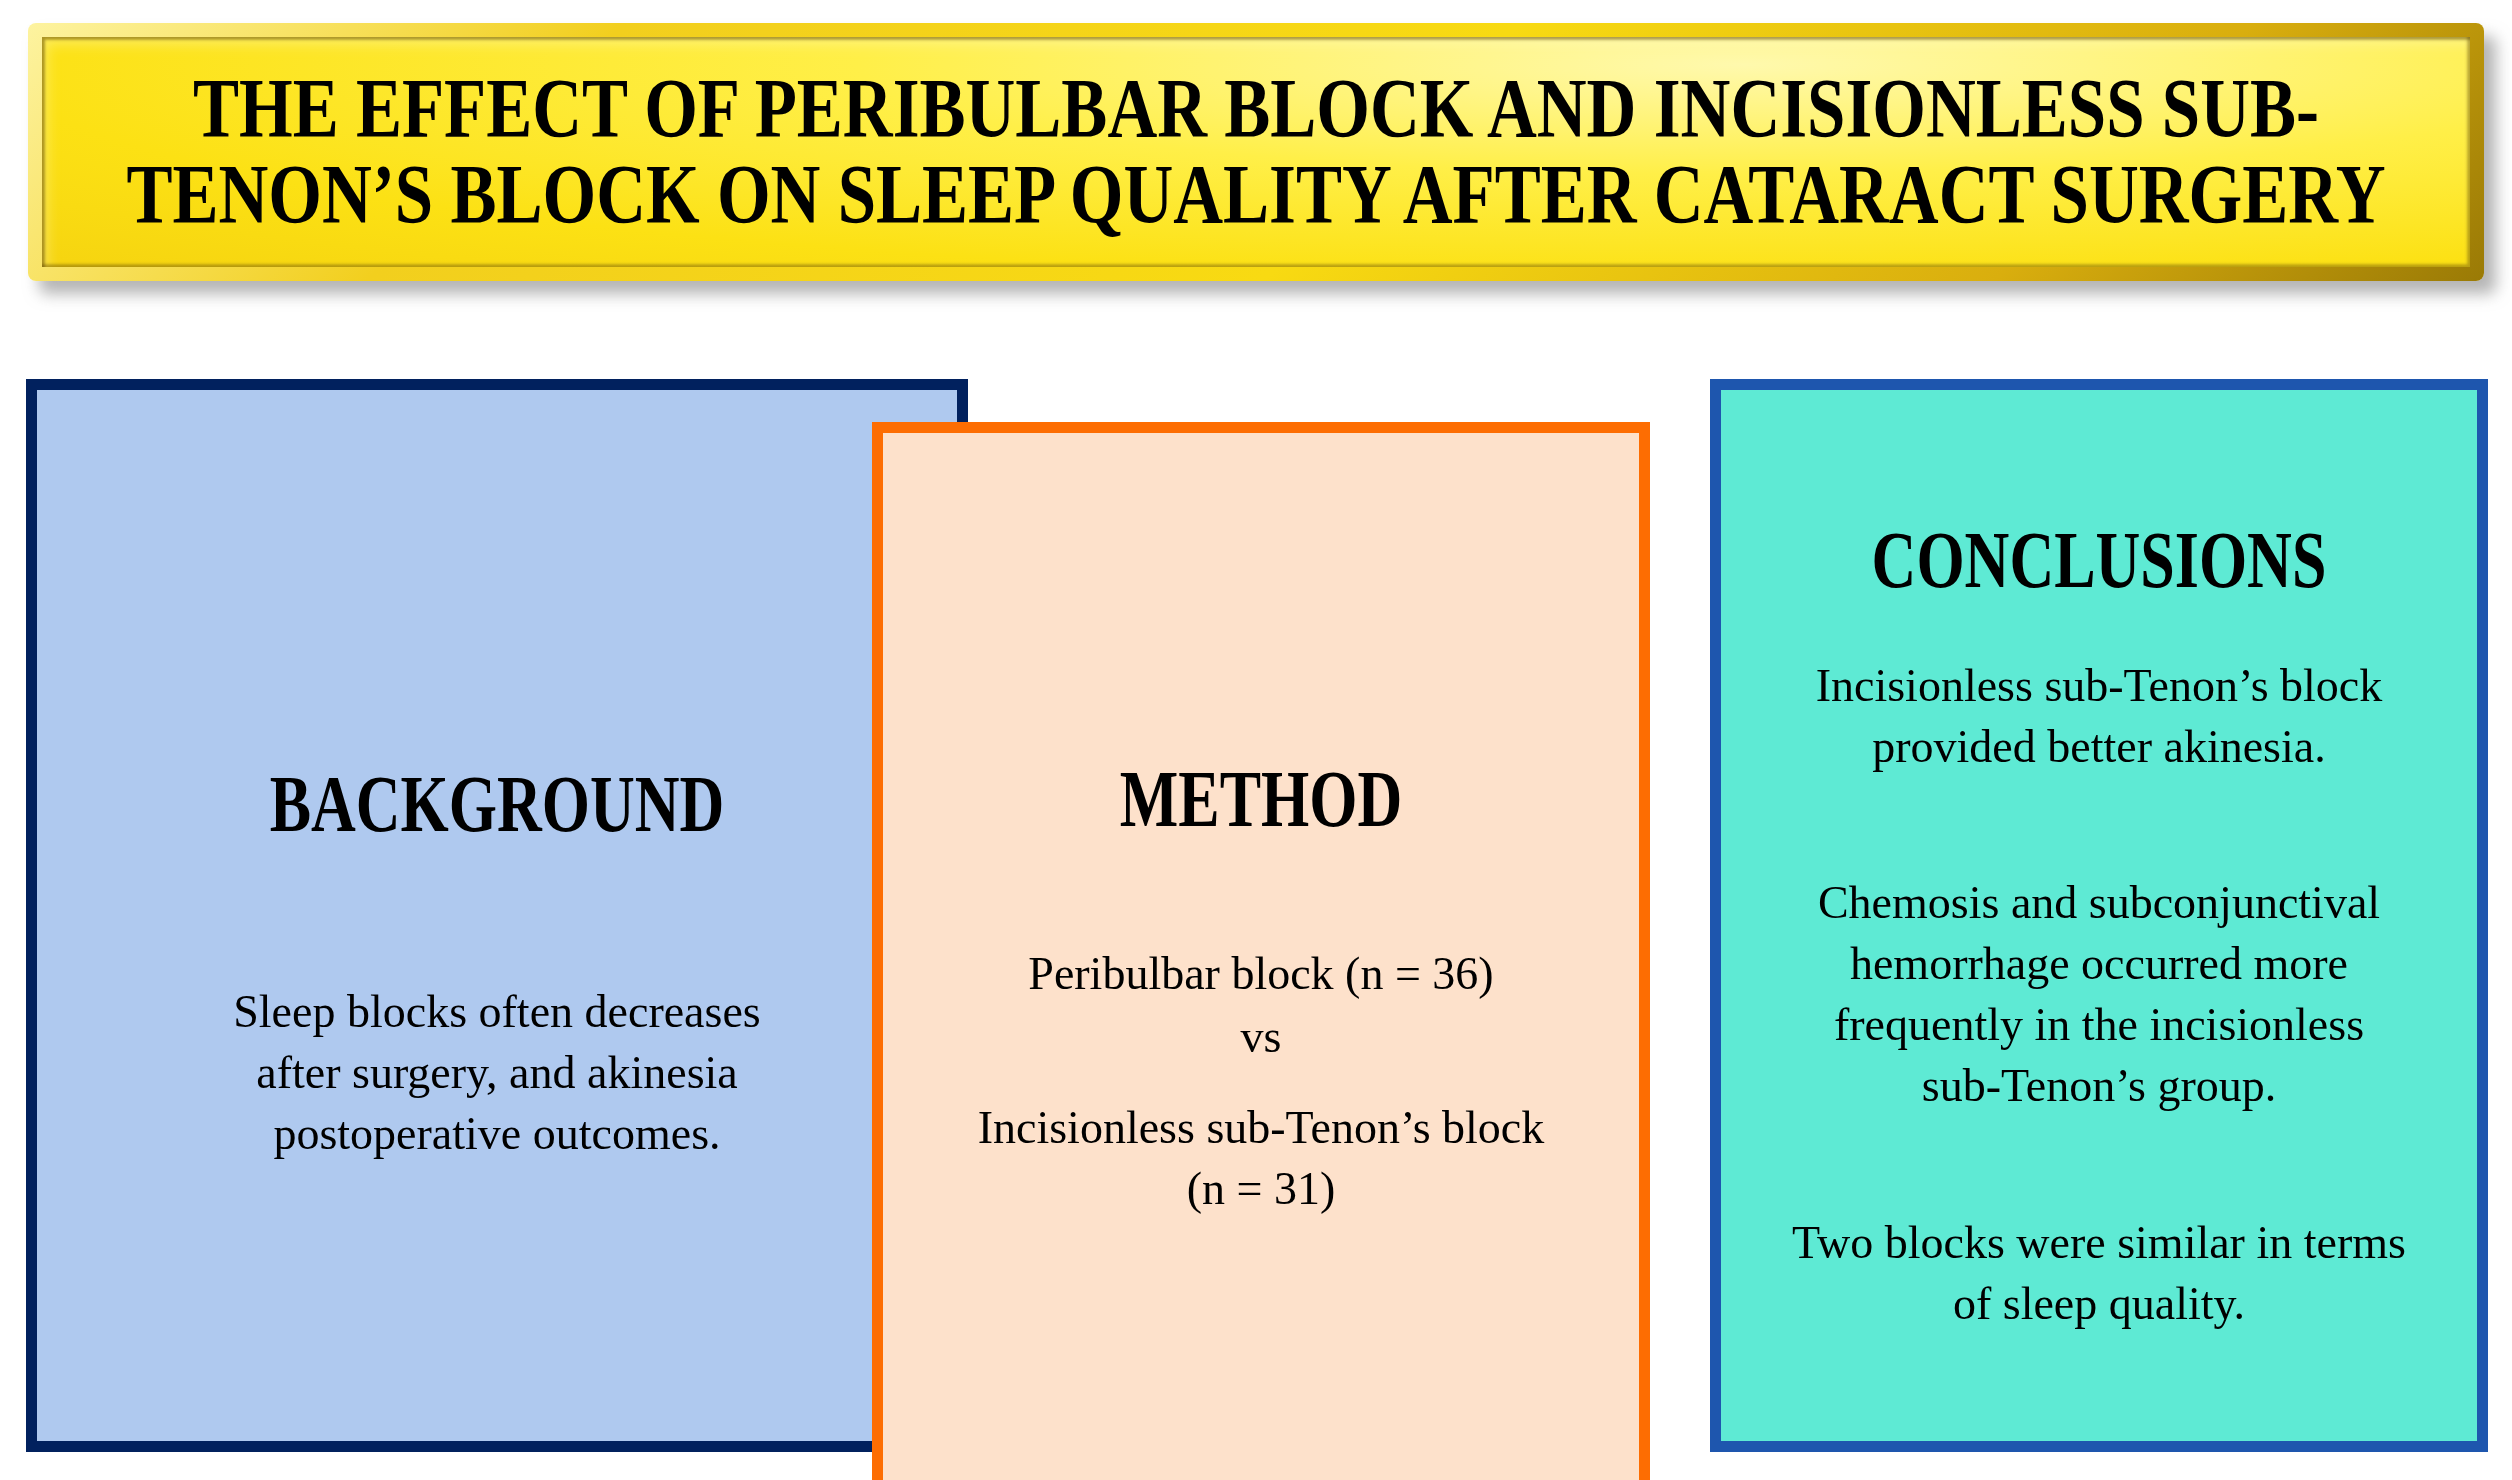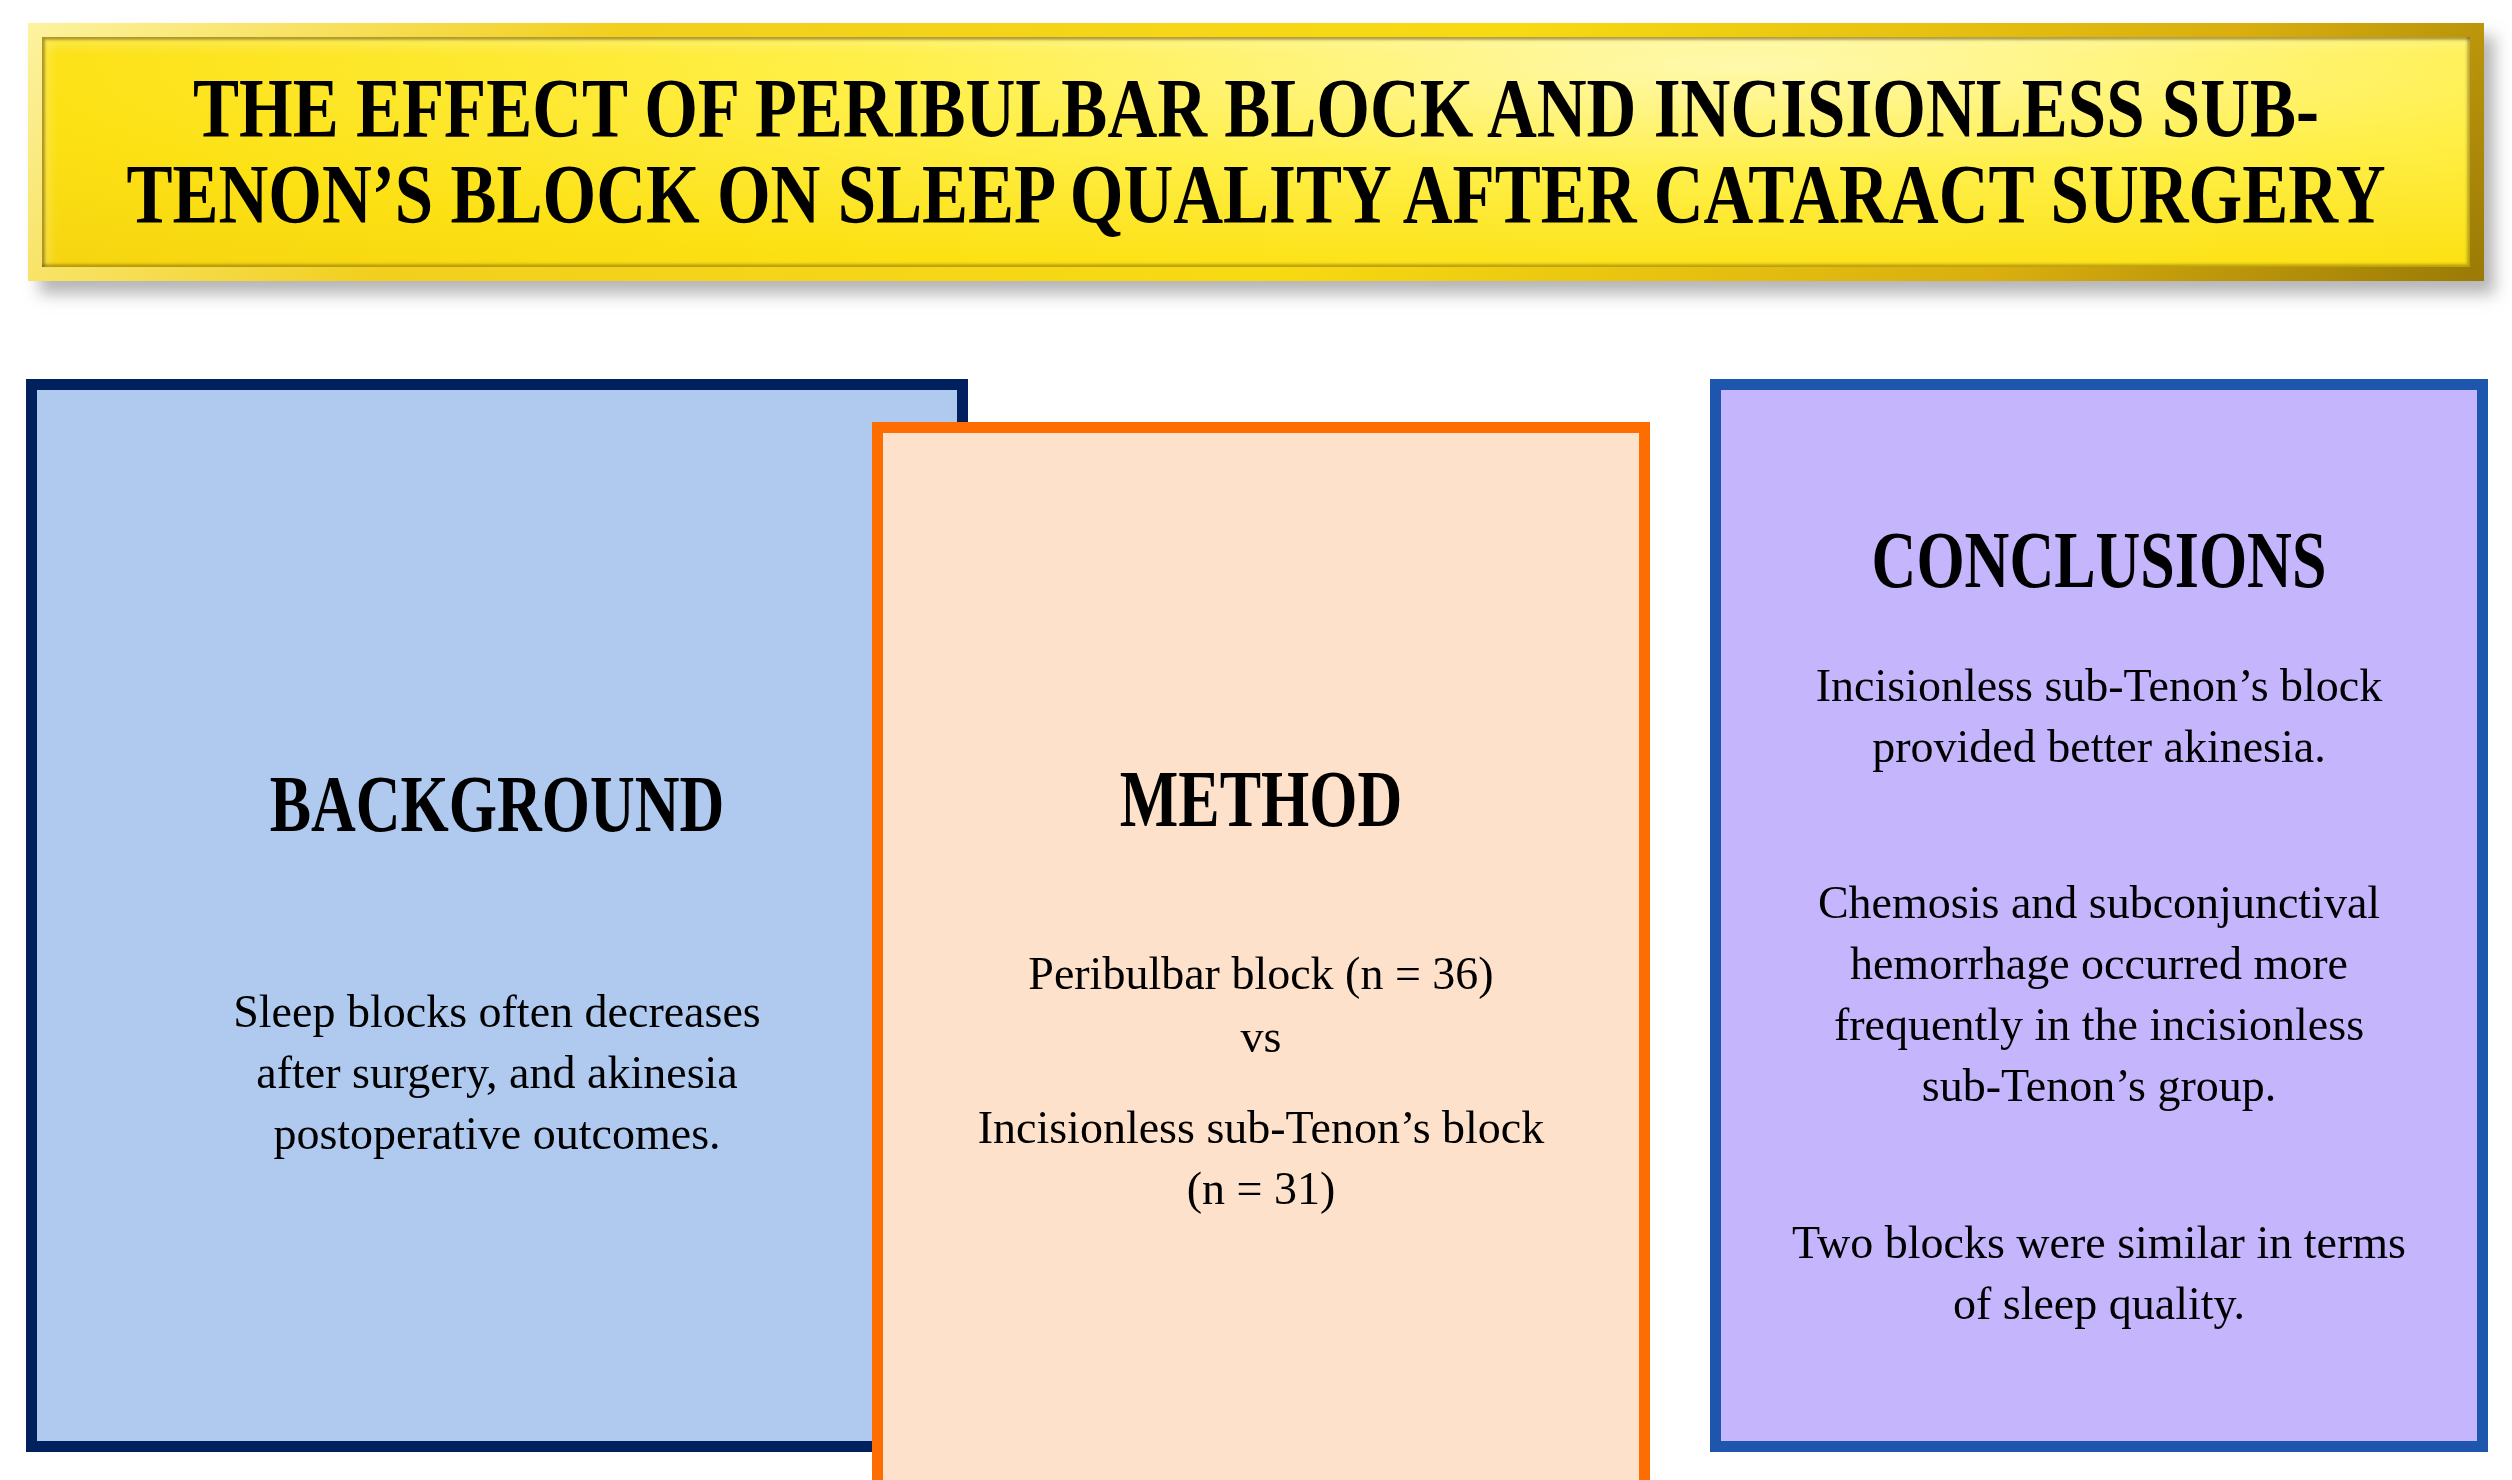--- a/index.html
+++ b/index.html
@@ -12,20 +12,21 @@
     overflow: hidden;
   }
 
   
   .banner {
     position: absolute;
     left: 28px; top: 23.4px;
     width: 2456px; height: 258px;
     background: linear-gradient(135deg, #fdf3a0 0%, #f2cf1e 22%, #f8da12 55%, #d9ae0e 82%, #9a7a06 100%);
     box-shadow: 11.2px 13px 15px rgba(120,120,120,0.55);
+    border-radius: 8px;
   }
   .banner-field {
     position: absolute;
     inset: 14px;
     background: radial-gradient(ellipse 130% 170% at 70% 12%,
                 #fff9ad 0%, #ffef48 28%, #fce114 55%, #f3cf0e 82%, #e9c013 100%);
     box-shadow: inset 2.8px 2.8px 2.8px rgba(102,77,0,0.55),
                 inset -2.8px -2.8px 2.8px rgba(102,77,0,0.45),
                 inset 5.6px 7.5px 13px rgba(255,255,215,0.35);
     display: flex; flex-direction: column;
@@ -104,21 +105,21 @@
   <div class="panel-text mt-group1">
     <span class="line">Peribulbar block (n = 36)</span>
   </div>
   <div class="panel-text mt-vs">vs</div>
   <div class="panel-text mt-group2">
     <span class="line">Incisionless sub-Tenon’s block</span>
     <span class="line">(n = 31)</span>
   </div>
 </section>
 
-<section class="panel panel-conclusions" style="background-color: #c4b5fd; border-color: rgb(30, 86, 174);">
+<section class="panel panel-conclusions" style="background-color: #5eead4; border-color: rgb(30, 86, 174);">
   <h2 class="panel-heading cc-heading">CONCLUSIONS</h2>
   <div class="panel-text cc-para1">
     <span class="line">Incisionless sub-Tenon’s block</span>
     <span class="line">provided better akinesia.</span>
   </div>
   <div class="panel-text cc-para2">
     <span class="line">Chemosis and subconjunctival</span>
     <span class="line">hemorrhage occurred more</span>
     <span class="line">frequently in the incisionless</span>
     <span class="line">sub-Tenon’s group.</span>

